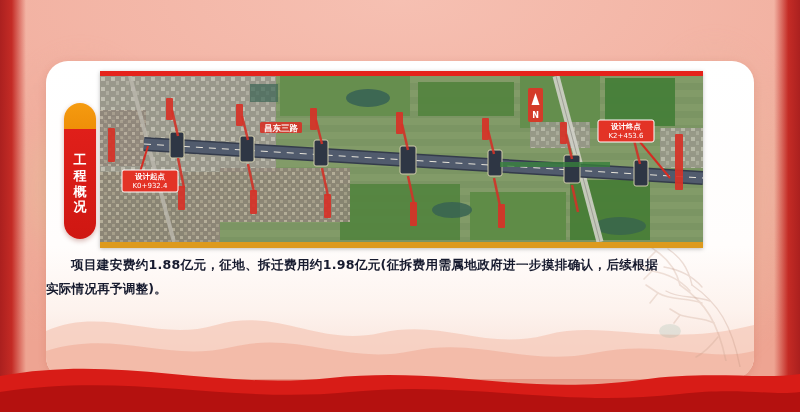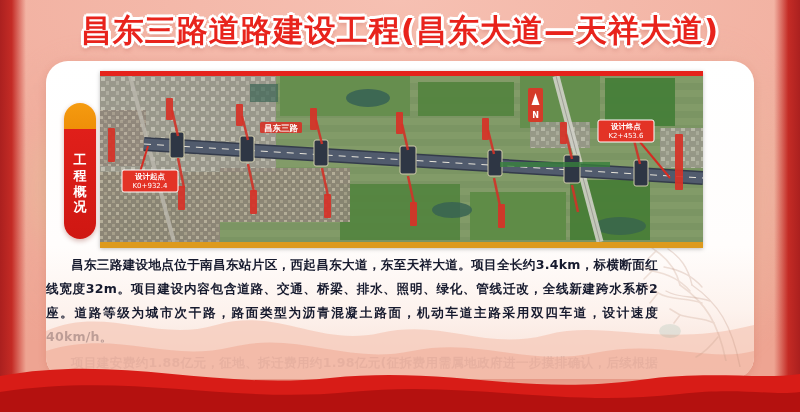--- a/index.html
+++ b/index.html
@@ -107,21 +107,20 @@
 <body>
 
 <div id="page">
 
   <div class="bg-base"></div>
   <div class="wash-l"></div>
   <div class="wash-r"></div>
   <div class="frame-l"></div>
   <div class="frame-r"></div>
 
-  <div id="title">昌东三路道路建设工程(昌东大道—天祥大道)</div>
 
   <div id="card">
 
     <div class="card-clouds">
       <svg viewBox="0 0 708 120" preserveAspectRatio="none" xmlns="http://www.w3.org/2000/svg">
         <path d="M0,72 C60,46 110,84 170,66 C232,48 272,88 334,74 C398,60 438,92 500,76 C560,60 612,90 708,66 L708,120 L0,120 Z" fill="#f6c9ba" opacity=".75"></path>
         <path d="M0,92 C70,70 120,104 186,88 C252,72 300,106 366,92 C434,78 480,108 548,94 C614,80 664,104 708,92 L708,120 L0,120 Z" fill="#f1b5a3" opacity=".8"></path>
       </svg>
     </div>
 
@@ -138,21 +137,20 @@
           <path d="M108,112 C96,106 86,108 74,104"></path>
           <path d="M74,104 L64,98 M74,104 L68,112"></path>
           <path d="M112,126 C104,136 98,142 90,146"></path>
         </g>
         <ellipse cx="64" cy="120" rx="11" ry="7" fill="#7fae9c" opacity=".55"></ellipse>
       </svg>
     </div>
 
     <div id="body" style="left:0;top:0;position:static;padding:192px 48px 0 0;margin-left:0;">
       <div style="width:612px;margin-left:0;">
-        <p>昌东三路建设地点位于南昌东站片区，西起昌东大道，东至天祥大道。项目全长约3.4km，标横断面红线宽度32m。项目建设内容包含道路、交通、桥梁、排水、照明、绿化、管线迁改，全线新建跨水系桥2座。道路等级为城市次干路，路面类型为沥青混凝土路面，机动车道主路采用双四车道，设计速度40km/h。</p>
         <p>项目建安费约1.88亿元，征地、拆迁费用约1.98亿元(征拆费用需属地政府进一步摸排确认，后续根据实际情况再予调整)。</p>
       </div>
     </div>
   </div>
 
   <div id="badge">
     <div class="cap"></div>
     <div class="body">
       <span>工</span>
       <span>程</span>

